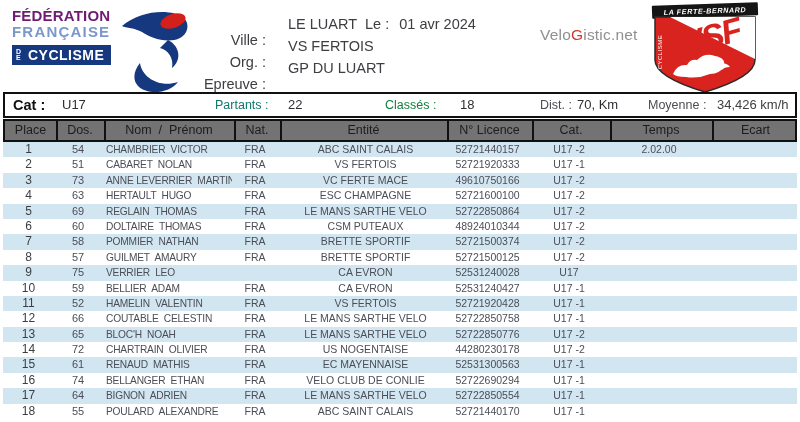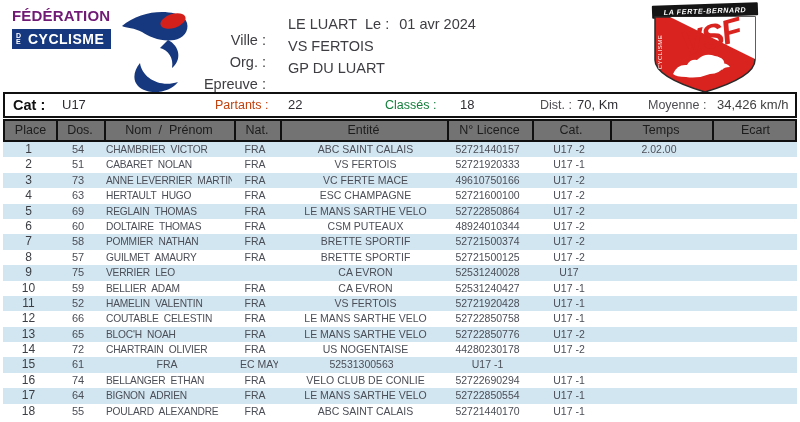--- a/index.html
+++ b/index.html
@@ -27,21 +27,21 @@
   .brand{position:absolute; left:540px; top:26px; font-size:15.5px; color:#909090; letter-spacing:0.2px;}
   .brand .g{color:#cf3a2c;}
   
   .vsf{position:absolute; left:648px; top:2px;}
   
   .stats{position:absolute; left:3px; top:92px; width:794px; height:26px;
     border:2px solid #101010; box-sizing:border-box; background:#fff;}
   .stats span{position:absolute; top:0; line-height:22px; white-space:pre;}
   .s-cat-l{left:8px; font-size:14.5px; font-weight:bold; color:#111;}
   .s-cat-v{left:57px; font-size:13px; color:#2e2e33;}
-  .s-par-l{left:210px; font-size:12.5px; color:#c2410c;}
+  .s-par-l{left:210px; font-size:12.5px; color:#0f766e;}
   .s-par-v{left:283px; font-size:13px; color:#2e2e33;}
   .s-cla-l{left:380px; font-size:12.5px; color:#15803d;}
   .s-cla-v{left:455px; font-size:13px; color:#2e2e33;}
   .s-dis-l{left:535px; font-size:12.5px; color:#4d4d52;}
   .s-dis-v{left:572px; font-size:13px; color:#2e2e33;}
   .s-moy-l{left:643px; font-size:12.5px; color:#4d4d52;}
   .s-moy-v{left:712px; font-size:13px; color:#404040;}
   
   .grid9{display:grid; grid-template-columns:51px 48px 130px 46px 167px 85px 78px 102px 87px;}
   .thead{position:absolute; left:3px; top:119px; width:794px; height:23px;
@@ -64,20 +64,21 @@
   .c-ecart{text-align:center;}
 </style>
 </head>
 <body>
 
 <div class="page">
 
   <div class="ffc">
     <div>
       <div class="ffc-l1">FÉDÉRATION</div>
+      <div class="ffc-l2">FRANÇAISE</div>
       <div class="ffc-bar">
           <span class="ffc-de">DE</span>
           <span>CYCLISME</span>
         </div>
     </div>
     <svg class="ffc-swoosh" width="90" height="85" viewBox="0 0 90 85">
       <path d="M12 18 C30 2 62 0 74 10 C80 16 78 26 70 30 C58 36 40 30 32 24 C25 20 16 20 12 18 Z" fill="#16387e"></path>
       <ellipse cx="63" cy="13" rx="13" ry="7" transform="rotate(-18 63 13)" fill="#d3201a"></ellipse>
       <path d="M58 32 C70 38 72 52 62 60 C64 50 58 42 50 40 Z" fill="#16387e"></path>
       <path d="M30 55 C32 70 50 80 68 74 C60 85 38 88 28 78 C22 72 24 62 30 55 Z" fill="#16387e"></path>
@@ -94,20 +95,21 @@
     <div class="irow">
       <span class="ilab">Org. :</span>
       <span class="ival">VS FERTOIS</span>
     </div>
     <div class="irow">
       <span class="ilab">Epreuve :</span>
       <span class="ival">GP DU LUART</span>
     </div>
   </div>
 
+  <div class="brand"><span>Velo</span><span class="g">G</span><span>istic.net</span></div>
 
   <svg class="vsf" width="114" height="92" viewBox="0 0 114 92">
     <g transform="rotate(-2 57 9)">
       <rect x="4" y="2" width="106" height="13" fill="#151515" rx="1"></rect>
       <text x="57" y="11.5" font-size="7.2" font-weight="bold" font-style="italic" fill="#ffffff" text-anchor="middle" letter-spacing="0.6">LA FERTE-BERNARD</text>
     </g>
     <path d="M7 15 h100 v43 q0 17 -50 32 q-50 -15 -50 -32 z" fill="#d8231f" stroke="#2a2a2a" stroke-width="1.5"></path>
     <path d="M22 15 L107 15 L107 57 Z" fill="#ffffff"></path>
     <text x="66" y="46" transform="rotate(-16 66 46)" font-size="34" font-weight="bold" font-style="italic" fill="#d8231f" text-anchor="middle" letter-spacing="-2">VSF</text>
     <text x="14" y="50" transform="rotate(-90 14 50)" font-size="6" fill="#ffffff" text-anchor="middle" letter-spacing="0.5">CYCLISME</text>
@@ -299,20 +301,21 @@
         <span class="cell c-nat">FRA</span>
         <span class="cell c-entite">US NOGENTAISE</span>
         <span class="cell c-licence">44280230178</span>
         <span class="cell c-cat">U17 -2</span>
         <span class="cell c-temps"></span>
         <span class="cell c-ecart"></span>
       </div>
       <div class="trow grid9 odd">
         <span class="cell c-place">15</span>
         <span class="cell c-dos">61</span>
+        <span class="cell c-nom">RENAUD  MATHIS</span>
         <span class="cell c-nat">FRA</span>
         <span class="cell c-entite">EC MAYENNAISE</span>
         <span class="cell c-licence">52531300563</span>
         <span class="cell c-cat">U17 -1</span>
         <span class="cell c-temps"></span>
         <span class="cell c-ecart"></span>
       </div>
       <div class="trow grid9 even">
         <span class="cell c-place">16</span>
         <span class="cell c-dos">74</span>

